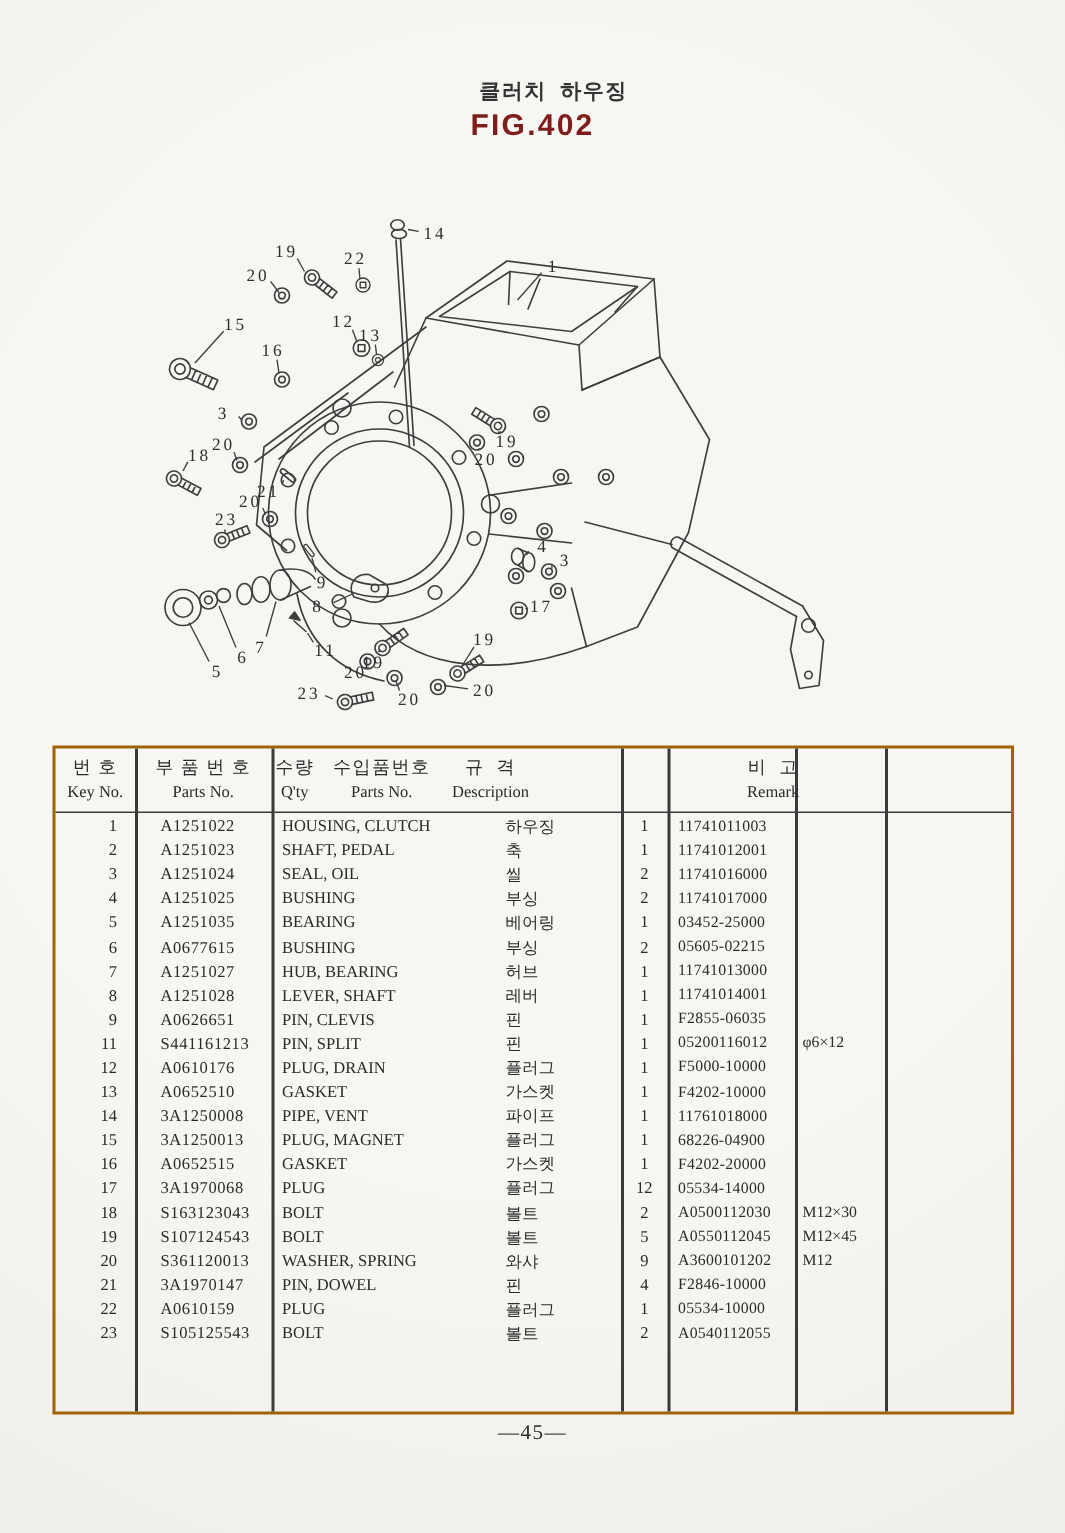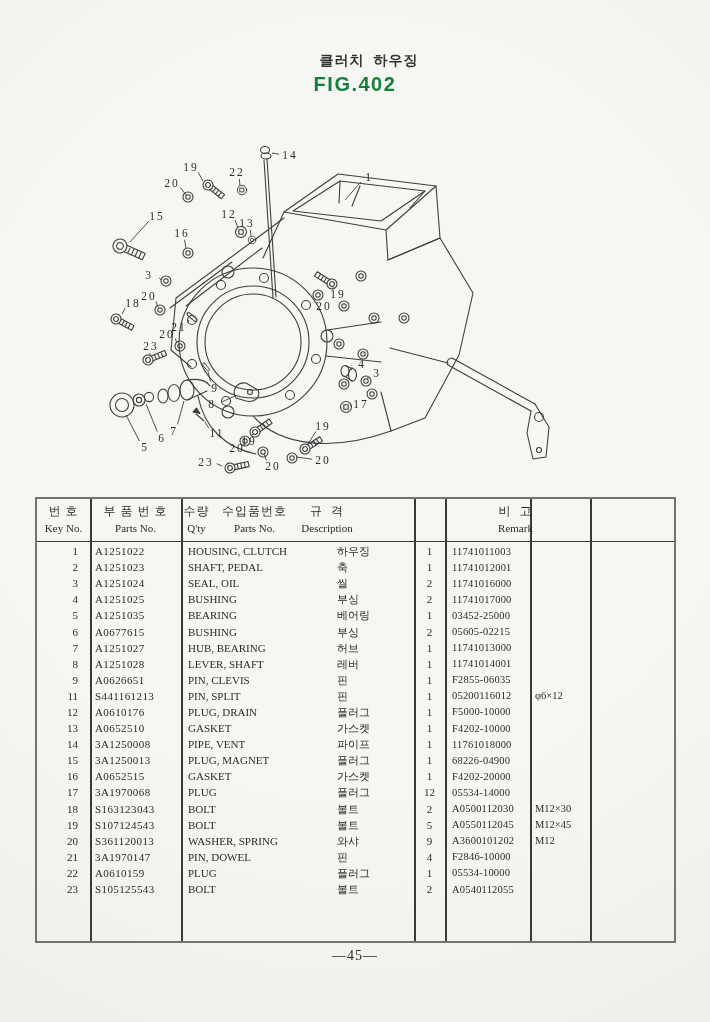--- a/index.html
+++ b/index.html
@@ -10,45 +10,45 @@
   }
   .kr-title{
     position:absolute;top:52px;left:0;right:0;text-align:center;
     font-size:14px;font-weight:bold;letter-spacing:1px;white-space:pre;
     transform:translateX(14px);color:#333;
   }
   .fig-line{
     position:absolute;top:73px;left:0;right:0;
     display:flex;justify-content:center;gap:30px;
     font-family:"Liberation Sans", sans-serif;
-    font-size:20px;font-weight:bold;letter-spacing:1.5px;color:#15803d;
+    font-size:20px;font-weight:bold;letter-spacing:1.5px;color:#7f1d1d;
   }
   svg.diagram{position:absolute;left:0;top:0;pointer-events:none}
   .draw{stroke:#3e3e3e;fill:none;stroke-width:1.1;stroke-linejoin:round;stroke-linecap:round}
   .leader{stroke:#3d3d3d;stroke-width:0.9}
   .callout{font-family:"Liberation Serif",serif;font-size:11.5px;letter-spacing:2px;fill:#2e2e2e;text-anchor:middle}
   .tbl{
     position:absolute;left:35px;top:497px;width:637px;height:442px;
-    border:2px solid #737373;
+    border:2px solid #a16207;
   }
   .vline{position:absolute;top:0;bottom:0;width:1.5px;background:#3a3a3a}
   .thead{
     position:absolute;left:0;right:0;top:0;height:42px;
     border-bottom:1.5px solid #3a3a3a;display:flex;align-items:stretch;
   }
   .th{display:flex;flex-direction:column;justify-content:center;align-items:center;line-height:1.45;white-space:pre}
   .th .kr{font-size:12px;letter-spacing:1px}
   .th .en{font-size:11px}
   .w-key{width:53px}.w-pno{width:91px}.w-name{width:233px}.w-qty{width:31px}
   .w-imp{width:85px}.w-desc{width:60px}.w-rem{flex:1}
   .tbody{position:absolute;left:0;right:0;top:44px}
   .trow{display:flex;height:16.1px;align-items:center;font-size:11px}
   .cell{flex:none;white-space:pre;box-sizing:border-box}
   .c-key{width:53px;text-align:right;padding-right:12px}
-  .c-pno{width:91px;padding-left:5px;letter-spacing:.4px}
+  .c-pno{width:91px;padding-left:17px;letter-spacing:.4px}
   .c-name{width:233px;position:relative;padding-left:7px}
   .nm-kr{position:absolute;left:156px;top:50%;transform:translateY(-50%);font-size:11px}
   .c-qty{width:31px;text-align:center}
   .c-imp{width:85px;padding-left:7px;font-size:10.5px;letter-spacing:.2px}
   .c-desc{width:60px;padding-left:5px;font-size:10.5px}
   .c-rem{flex:1}
   .pageno{position:absolute;top:948px;left:0;right:0;text-align:center;font-size:14px;letter-spacing:1px}
 </style>
 </head>
 <body>

